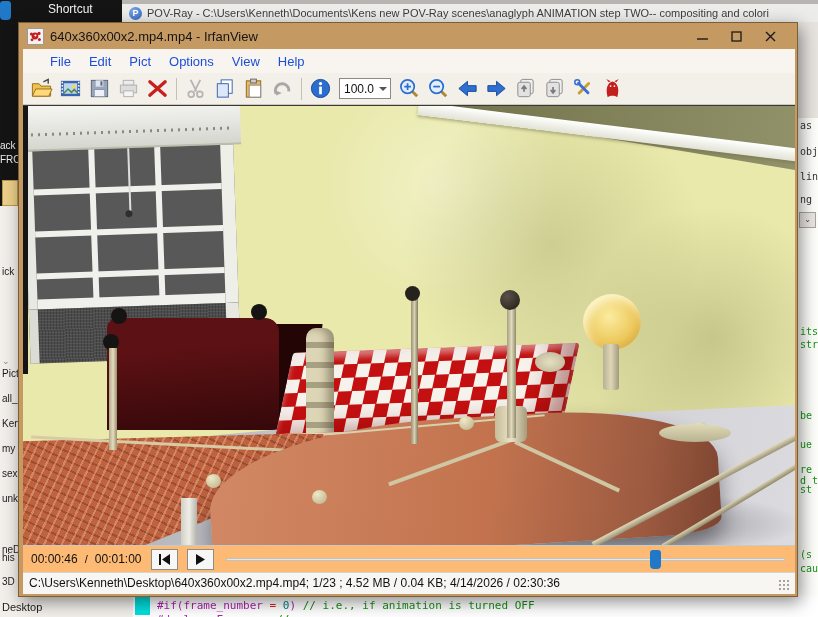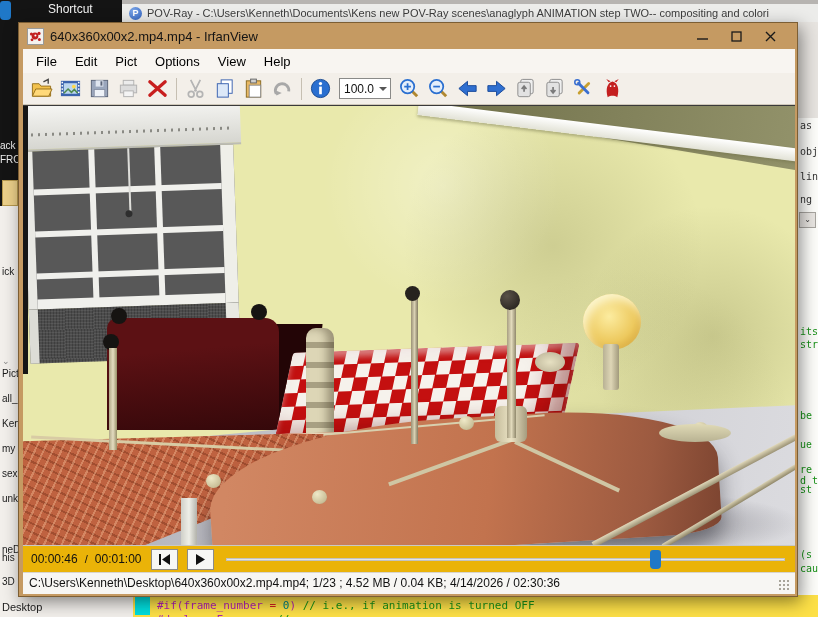--- a/index.html
+++ b/index.html
@@ -28,37 +28,37 @@
   .chev{color:#8a8a8a;font-size:9px;}
 
   .right-panel{left:798px;top:22px;width:20px;height:573px;background:#fdfdfa;}
   .r-top{left:798px;top:22px;width:20px;height:96px;background:#e7e4e0;}
   .rfrag{left:800px;font-family:"DejaVu Sans Mono",monospace;font-size:10px;white-space:nowrap;z-index:1;}
   .r-chevbox{left:799px;top:212px;width:17px;height:16px;background:#e9e6e2;border:1px solid #a8a5a0;
     font-size:8px;color:#444;text-align:center;line-height:14px;z-index:1;}
 
   .bottom-left{left:0;top:595px;width:133px;height:22px;background:#f2efeb;}
   .desktop-label{left:2px;top:601px;font-size:11px;color:#1c1c1c;}
-  .editor-bottom{left:133px;top:595px;width:685px;height:22px;background:#fde047;overflow:hidden;}
+  .editor-bottom{left:133px;top:595px;width:685px;height:22px;background:#ffffff;overflow:hidden;}
   .cyan-block{position:absolute;left:2px;top:2px;width:15px;height:18px;background:#00dede;}
   .codeline{position:absolute;left:24px;font-family:"DejaVu Sans Mono",monospace;font-size:11px;white-space:pre;}
   .codeline.l1{top:4px;}
   .codeline.l2{top:18px;}
 
   
   .iv-window{left:18px;top:22px;width:780px;height:575px;background:#c59a62;border:1px solid #7c5e34;
     box-shadow:3px 5px 16px rgba(0,0,0,.45);z-index:10;}
   .titlebar{position:absolute;left:0;top:0;width:100%;height:26px;display:flex;align-items:center;padding:0 4px;}
   .iv-icon{width:17px;height:17px;background:#f4f2f0;border:1px solid #9a9a98;margin:0 6px 0 4px;flex:none;position:relative;}
   .title-text{font-size:13px;color:#141414;white-space:nowrap;}
   .win-btns{margin-left:auto;display:flex;margin-right:6px;}
   .win-btn{width:34px;height:22px;display:flex;align-items:center;justify-content:center;cursor:default;}
 
   .menubar{position:absolute;left:4px;top:26px;width:772px;height:24px;background:#f8f5f1;display:flex;
-    align-items:center;font-size:13px;color:#000000;padding-left:4px;}
+    align-items:center;font-size:13px;color:#1d4ed8;padding-left:18px;}
   .menu-item{padding:2px 9px;}
 
   .toolbar{position:absolute;left:4px;top:50px;width:772px;height:32px;background:#f3efe9;
     border-bottom:1px solid #cfc8ba;display:flex;align-items:center;padding-left:4px;}
   .tbtn{width:29px;height:27px;display:flex;align-items:center;justify-content:center;flex:none;}
   .tsep{width:1px;height:22px;background:#c6bfb2;margin:0 4px;flex:none;}
   .zoom-combo{width:52px;height:21px;background:#fff;border:1px solid #8a8a88;font-size:12px;color:#111;
     display:flex;align-items:center;padding-left:4px;margin:0 4px;flex:none;position:relative;}
   .combo-arr{position:absolute;right:3px;top:8px;width:0;height:0;border-left:4px solid transparent;
     border-right:4px solid transparent;border-top:4px solid #555;}
@@ -139,21 +139,21 @@
     background:radial-gradient(#e6e0c2,#b8b094);}
   .plate{left:636px;top:318px;width:72px;height:18px;border-radius:50%;
     background:linear-gradient(#e0dab6,#b8b292);}
   .cue1{left:570px;top:436px;width:232px;height:6px;background:linear-gradient(#e0d8ba,#9a9174);
     transform:rotate(-28deg);transform-origin:left center;}
   .cue2{left:640px;top:438px;width:158px;height:5px;background:linear-gradient(#d8d0b2,#8f8668);
     transform:rotate(-31deg);transform-origin:left center;}
   .wire1{left:300px;top:318px;width:222px;height:2px;background:#d8d0ae;transform:rotate(-5deg);}
 
   
-  .playerbar{position:absolute;left:4px;top:522px;width:772px;height:27px;background:#eab308;
+  .playerbar{position:absolute;left:4px;top:522px;width:772px;height:27px;background:#fdba74;
     border-top:1px solid #c9c9c5;display:flex;align-items:center;padding-left:8px;font-size:12px;color:#111;}
   .ptime{white-space:pre;}
   .pbtn{width:27px;height:21px;background:#f7f7f5;border:1px solid #8c8c8a;margin-left:9px;
     display:flex;align-items:center;justify-content:center;}
   .slider{flex:1;margin:0 10px 0 12px;position:relative;height:21px;}
   .track{position:absolute;left:0;right:0;top:9px;height:3px;background:#e6e6e4;border:1px solid #c2c2c0;}
   .thumb{position:absolute;top:1px;width:11px;height:19px;background:#1f78c8;border-radius:3px 3px 4px 4px;}
   .statusbar{position:absolute;left:4px;top:549px;width:772px;height:22px;background:#f7f6f3;
     border-top:1px solid #d8d4cc;font-size:12px;color:#111;padding:3px 6px;white-space:nowrap;overflow:hidden;}
   .grip{position:absolute;right:4px;top:6px;width:13px;height:12px;

